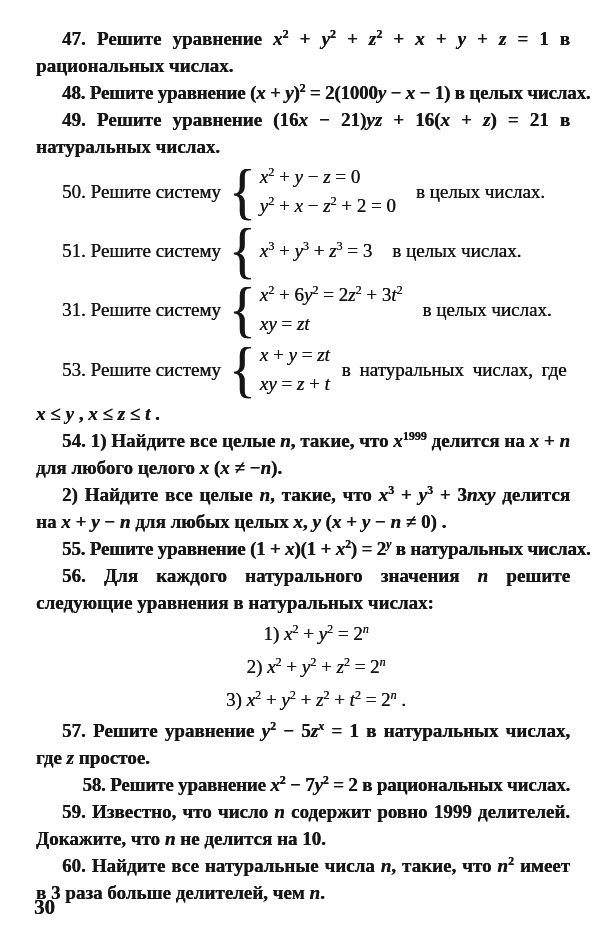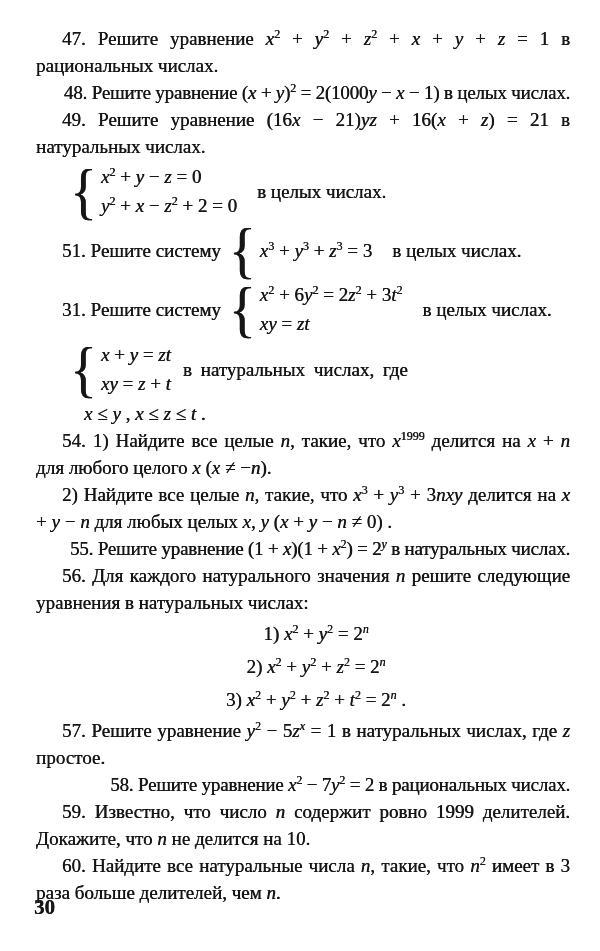--- a/index.html
+++ b/index.html
@@ -9,23 +9,23 @@
     width: 600px; height: 951px; background: #ffffff; position: relative;
     font-family: "Liberation Serif", "DejaVu Serif", serif;
     color: #161616; overflow: hidden;
   }
   .content {
     padding: 25px 30px 0 36px;
     font-size: 19px; line-height: 27px;
     text-align: justify;
     text-shadow: 0.35px 0 0 currentColor;
   }
-  .para { margin: 0; text-indent: 26px; }
+  .para { margin: 0; text-indent: 26px; font-weight: bold; }
   .oneline { white-space: nowrap; text-align: right; letter-spacing: -0.2px; }
-  .noindent { text-indent: 0; margin-left: 48px; }
+  .noindent { text-indent: 0; }
   .it { font-style: italic; }
   sup {
     font-size: 12px; line-height: 0; position: relative; top: -7px;
     vertical-align: baseline; font-style: normal;
   }
   sup.it { font-style: italic; }
   .sys { display: flex; align-items: center; padding-left: 26px; margin: 2px 0; text-align: left; }
   .sys-label { white-space: nowrap; }
   .brace {
     font-size: 56px; line-height: 56px; font-weight: 400;
@@ -46,20 +46,21 @@
 <body>
 
 <div class="page">
   <div class="content">
 
     <p class="para">47. Решите уравнение <span class="math"><span class="it">x</span><sup>2</sup> + <span class="it">y</span><sup>2</sup> + <span class="it">z</span><sup>2</sup> + <span class="it">x</span> + <span class="it">y</span> + <span class="it">z</span> = 1</span> в рациональных числах.</p>
     <p class="para oneline">48. Решите уравнение <span class="math">(<span class="it">x</span> + <span class="it">y</span>)<sup>2</sup> = 2(1000<span class="it">y</span> − <span class="it">x</span> − 1)</span> в целых числах.</p>
     <p class="para">49. Решите уравнение <span class="math">(16<span class="it">x</span> − 21)<span class="it">yz</span> + 16(<span class="it">x</span> + <span class="it">z</span>) = 21</span> в натуральных числах.</p>
 
     <div class="sys">
+      <span class="sys-label">50. Решите систему</span>
       <span class="brace">{</span>
       <span class="eqs">
         <span class="eq"><span class="it">x</span><sup>2</sup> + <span class="it">y</span> − <span class="it">z</span> = 0</span>
         <span class="eq"><span class="it">y</span><sup>2</sup> + <span class="it">x</span> − <span class="it">z</span><sup>2</sup> + 2 = 0</span>
       </span>
       <span class="tail">в целых числах.</span>
     </div>
 
     <div class="sys">
       <span class="sys-label">51. Решите систему</span>
@@ -74,20 +75,21 @@
       <span class="sys-label">31. Решите систему</span>
       <span class="brace">{</span>
       <span class="eqs">
         <span class="eq"><span class="it">x</span><sup>2</sup> + 6<span class="it">y</span><sup>2</sup> = 2<span class="it">z</span><sup>2</sup> + 3<span class="it">t</span><sup>2</sup></span>
         <span class="eq"><span class="it">xy</span> = <span class="it">zt</span></span>
       </span>
       <span class="tail">в целых числах.</span>
     </div>
 
     <div class="sys">
+      <span class="sys-label">53. Решите систему</span>
       <span class="brace">{</span>
       <span class="eqs">
         <span class="eq"><span class="it">x</span> + <span class="it">y</span> = <span class="it">zt</span></span>
         <span class="eq"><span class="it">xy</span> = <span class="it">z</span> + <span class="it">t</span></span>
       </span>
       <span class="tail tail-justify">в натуральных числах, где</span>
     </div>
     <p class="para noindent"><span class="math"><span class="it">x</span> ≤ <span class="it">y</span> , <span class="it">x</span> ≤ <span class="it">z</span> ≤ <span class="it">t</span> .</span></p>
 
     <p class="para">54. 1) Найдите все целые <span class="math"><span class="it">n</span></span>, такие, что <span class="math"><span class="it">x</span><sup>1999</sup></span> делится на <span class="math"><span class="it">x</span> + <span class="it">n</span></span> для любого целого <span class="math"><span class="it">x</span></span> <span class="math">(<span class="it">x</span> ≠ −<span class="it">n</span>)</span>.</p>

